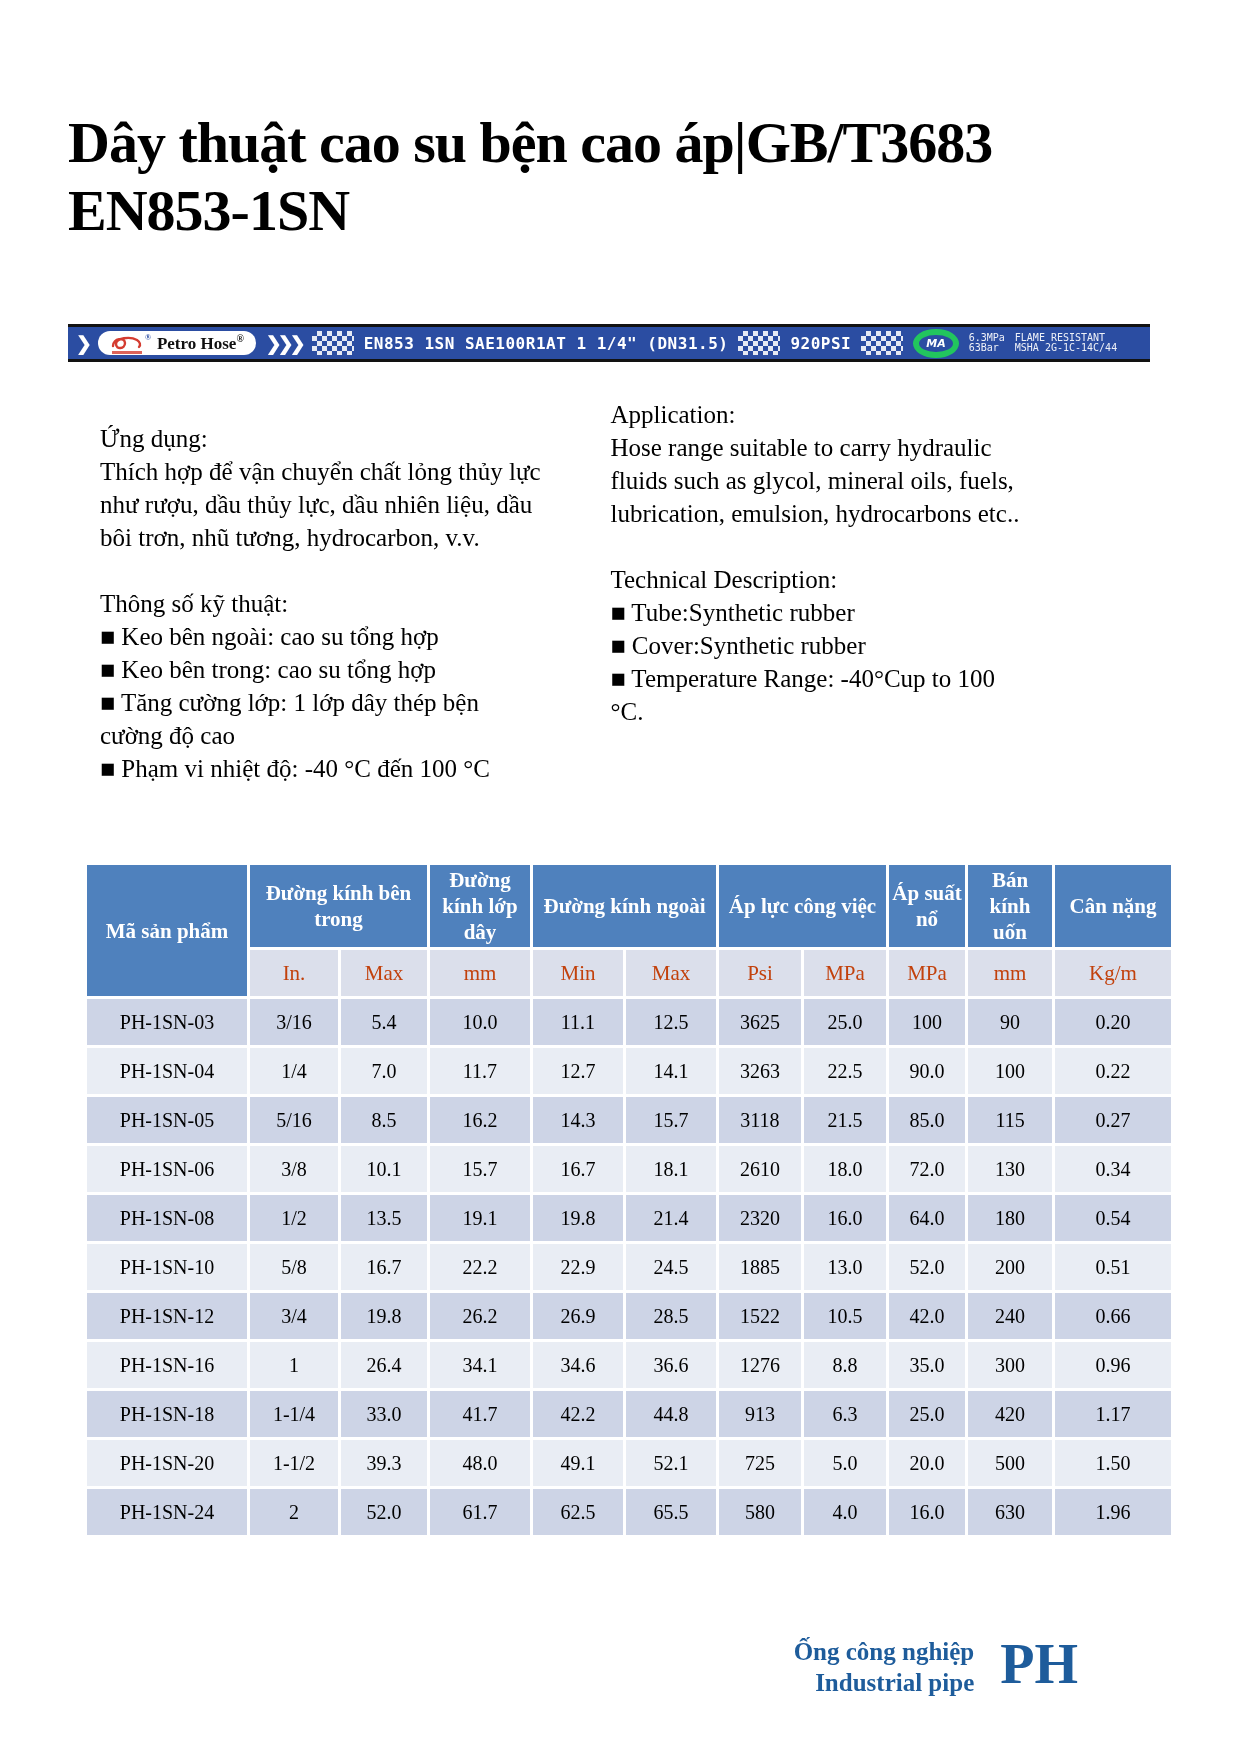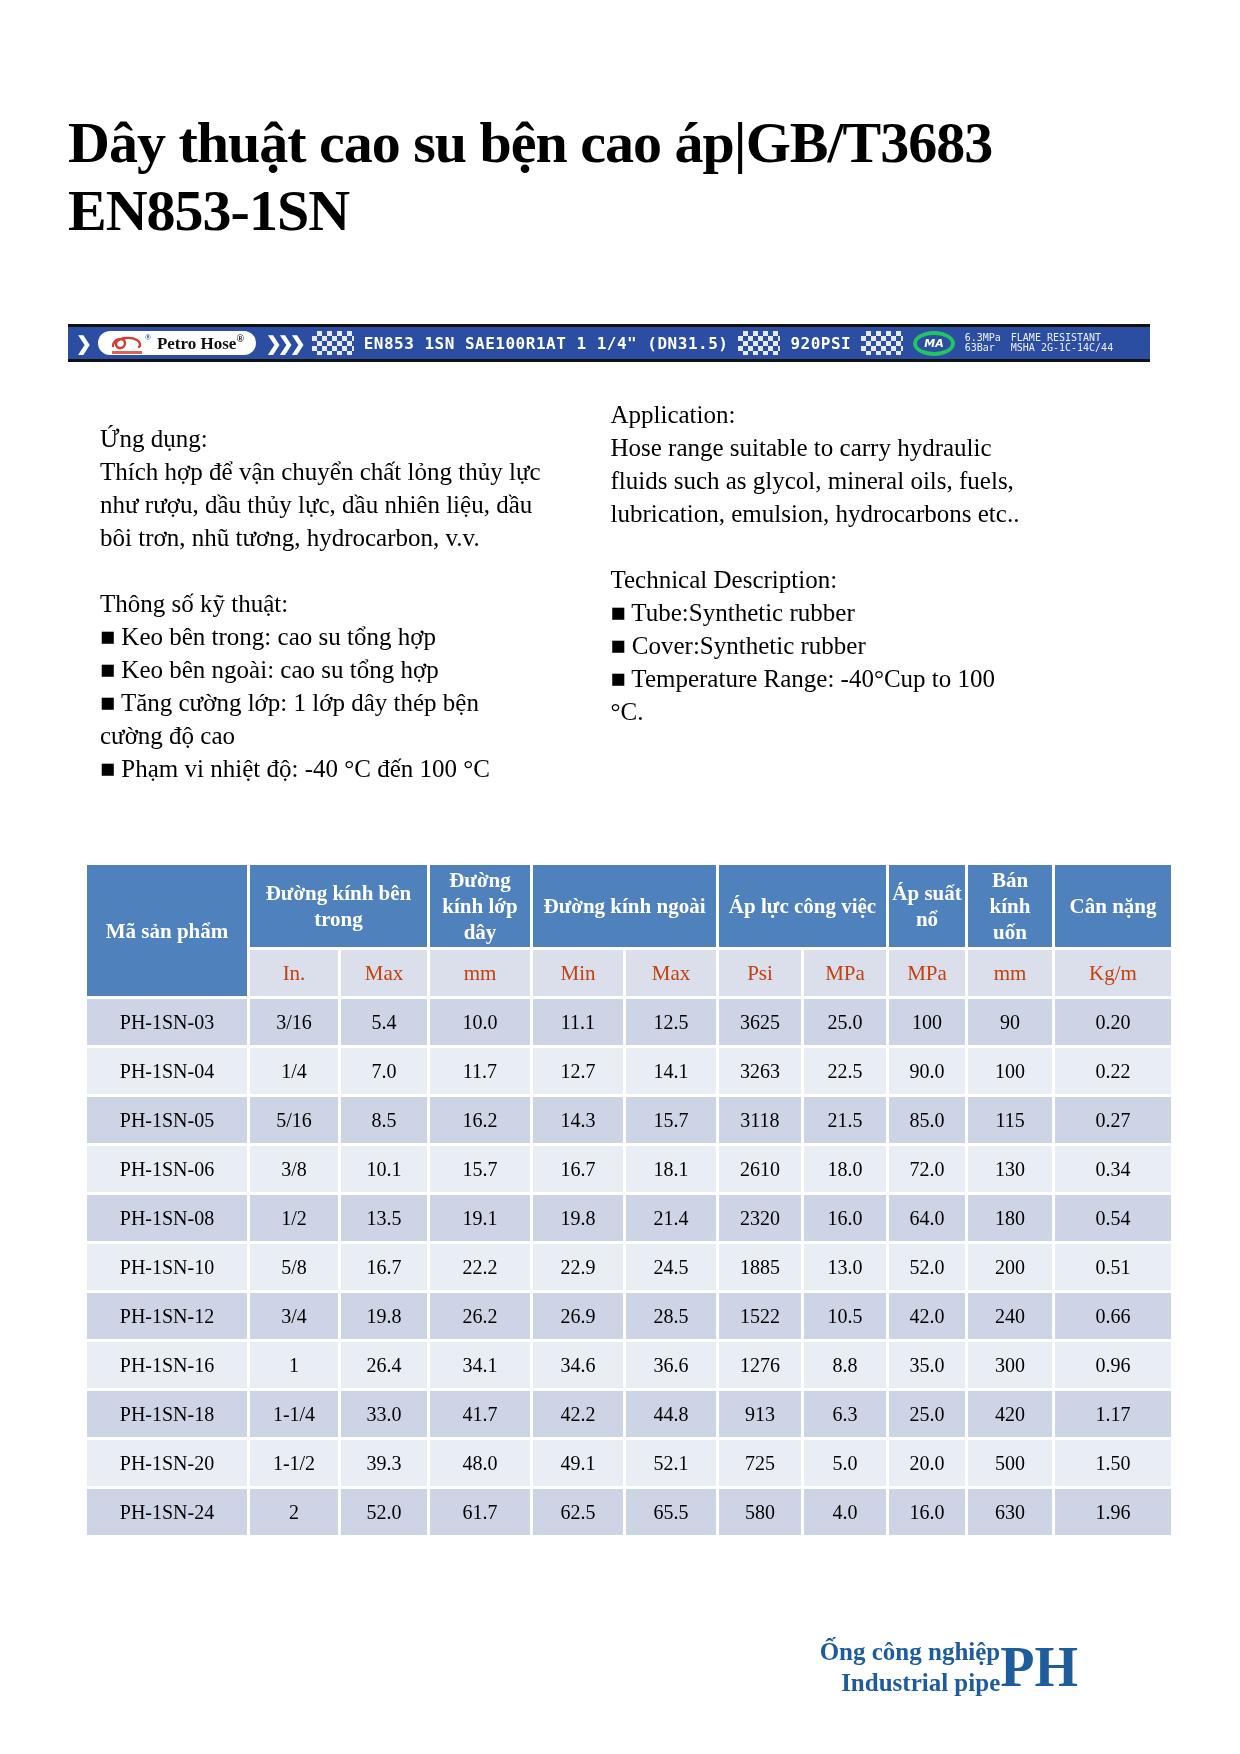--- a/index.html
+++ b/index.html
@@ -34,21 +34,21 @@
   .checker{
     width:42px;height:24px;flex:none;
     background:conic-gradient(rgba(255,255,255,.88) 25%, rgba(255,255,255,0) 0 50%, rgba(255,255,255,.88) 0 75%, rgba(255,255,255,0) 0);
     background-size:10px 10px;
   }
   .layline{
     color:#fff;font-family:"DejaVu Sans Mono",monospace;font-weight:bold;
     font-size:16px;white-space:nowrap;flex:none;letter-spacing:.5px;
   }
   .ma{
-    color:#fff;border:4px solid #22c55e;border-radius:50%;font-size:11px;font-weight:bold;
+    color:#fff;border:6px solid #22c55e;border-radius:50%;font-size:11px;font-weight:bold;
     font-style:italic;padding:2px 7px;font-family:"DejaVu Sans",sans-serif;flex:none;
   }
   .tiny{
     display:flex;flex-direction:column;font-size:10px;line-height:10px;
     color:rgba(255,255,255,.92);font-family:"DejaVu Sans Mono",monospace;
     white-space:nowrap;flex:none;
   }
   
   .cols{position:absolute;left:100px;top:398px;width:1060px;display:flex;align-items:flex-start;gap:26px;}
   .col{font-size:25px;line-height:33px;color:#000;}
@@ -67,21 +67,21 @@
     background:#4f81bd;color:#fff;font-weight:bold;font-size:21px;line-height:26px;height:58px;
   }
   tr.subhead th{
     background:#dbdfeb;color:#c2410c;font-weight:normal;font-size:21px;height:42px;
   }
   table.spec tbody td{font-size:20px;height:42px;}
   table.spec tbody tr:nth-child(odd) td{background:#cdd4e6;}
   table.spec tbody tr:nth-child(even) td{background:#e9edf4;}
   
   .footer{
-    position:absolute;top:1636px;right:162px;display:flex;align-items:center;
+    position:absolute;top:1636px;right:162px;display:flex;align-items:flex-start;gap:26px;
     color:#1e5c9b;
   }
   .footer-lines{text-align:right;font-size:25px;line-height:31px;font-weight:bold;}
   .footer-logo{font-size:56px;font-weight:bold;line-height:56px;}
 </style>
 </head>
 <body>
 
 <h1 class="title">
   <span>Dây thuật cao su bện cao áp|GB/T3683</span>
@@ -120,22 +120,22 @@
 <div class="cols">
   <div class="col col-left">
     <div class="block">
       <div>Ứng dụng:</div>
       <div class="pre">Thích hợp để vận chuyển chất lỏng thủy lực
 như rượu, dầu thủy lực, dầu nhiên liệu, dầu
 bôi trơn, nhũ tương, hydrocarbon, v.v.</div>
     </div>
     <div>
       <div>Thông số kỹ thuật:</div>
+      <div class="pre">■ Keo bên ngoài: cao su tổng hợp</div>
       <div class="pre">■ Keo bên trong: cao su tổng hợp</div>
-      <div class="pre">■ Keo bên ngoài: cao su tổng hợp</div>
       <div class="pre">■ Tăng cường lớp: 1 lớp dây thép bện
 cường độ cao</div>
       <div class="pre">■ Phạm vi nhiệt độ: -40 °C đến 100 °C</div>
     </div>
   </div>
   <div class="col col-right">
     <div class="block">
       <div>Application:</div>
       <div class="pre">Hose range suitable to carry hydraulic
 fluids such as glycol, mineral oils, fuels,

